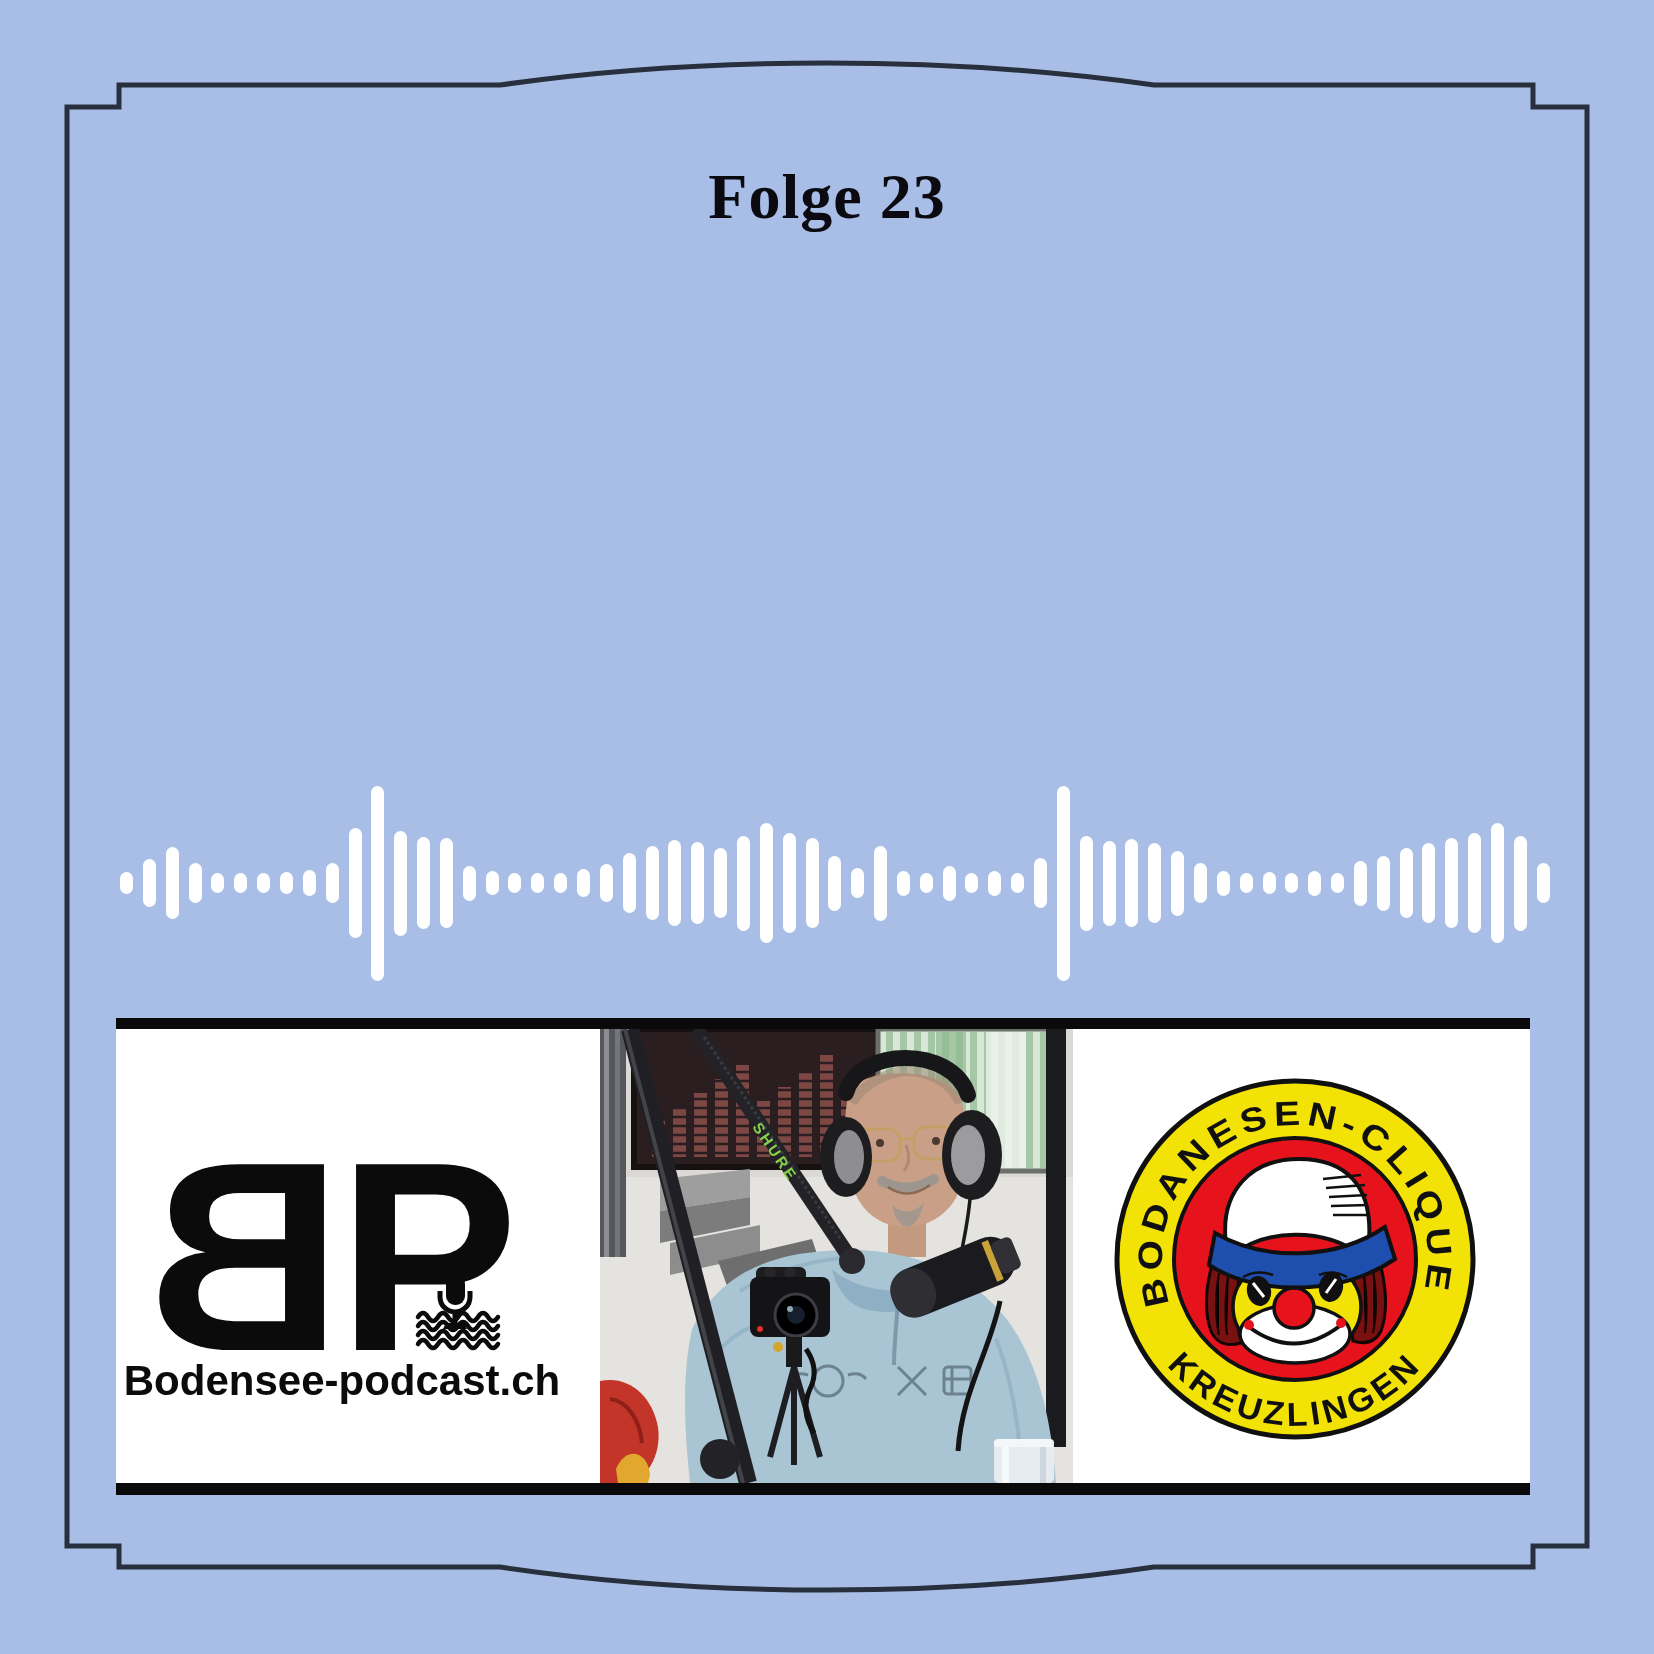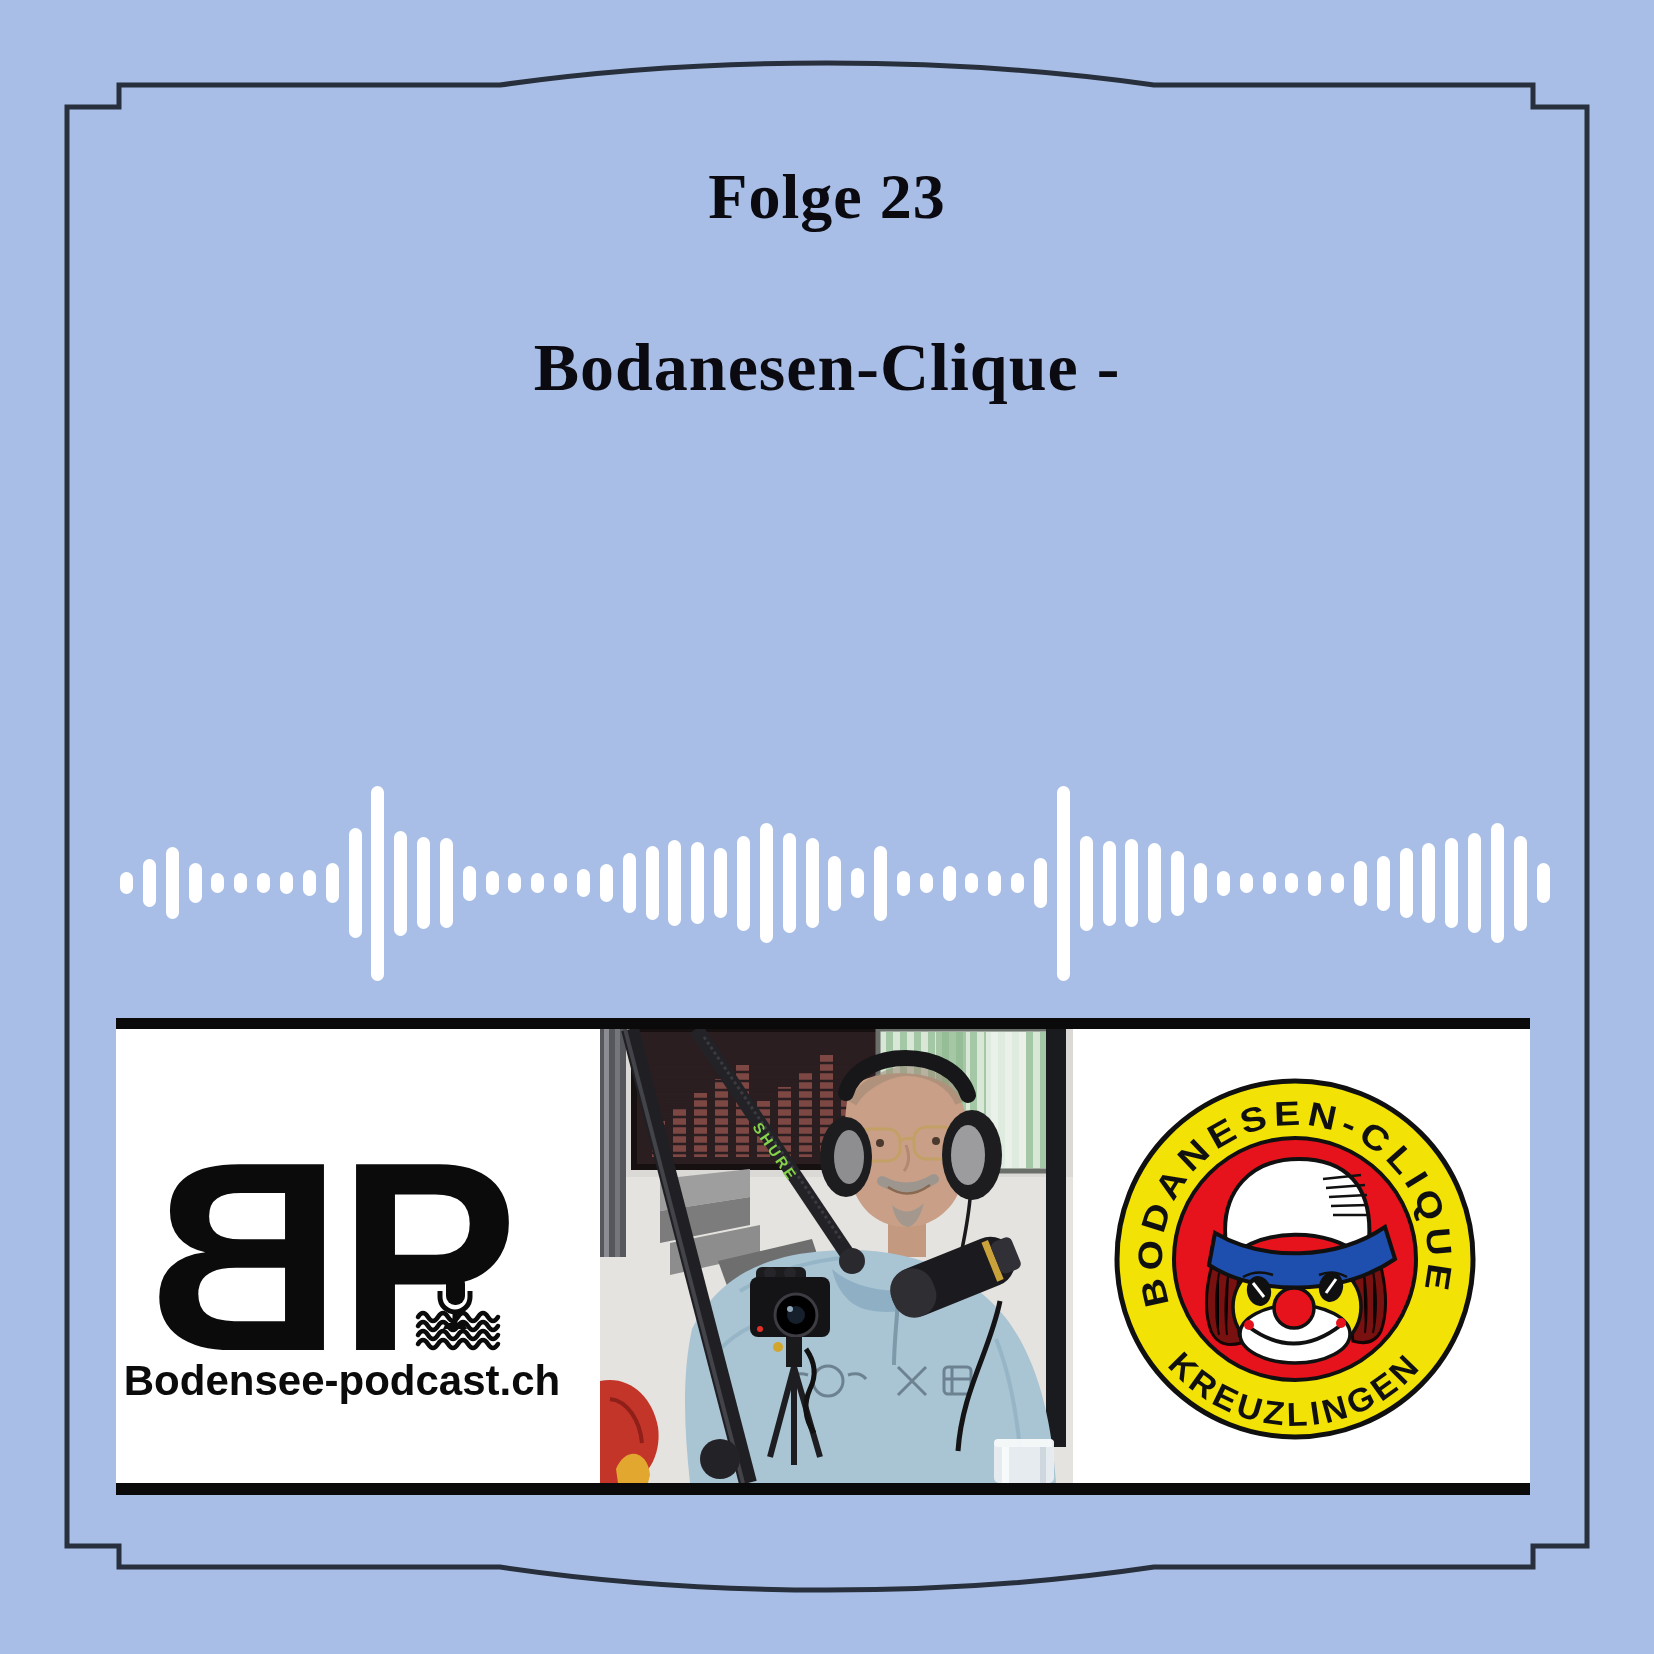--- a/index.html
+++ b/index.html
@@ -45,21 +45,20 @@
 </head>
 <body>
 
 <div class="canvas">
 
   <svg class="frame-svg" width="1654" height="1654" viewBox="0 0 1654 1654">
     <path d="M 67 107 L 119 107 L 119 85 L 500 85 Q 655 63 827 63 Q 999 63 1154 85 L 1533 85 L 1533 107 L 1587 107 L 1587 1546 L 1533 1546 L 1533 1567 L 1154 1567 Q 999 1590 827 1590 Q 655 1590 500 1567 L 119 1567 L 119 1546 L 67 1546 Z" fill="none" style="stroke:var(--frame,#27303c)" stroke-width="5"></path>
   </svg>
 
   <div class="title-line t1">Folge 23</div>
-  <div class="title-line t2">Bodanesen-Clique -</div>
 
   <div class="waveform" id="waveform">
       <div class="wbar" style="left: 120px; top: 872px; width: 13px; height: 22px;"></div>
       <div class="wbar" style="left: 142.85px; top: 859px; width: 13px; height: 48px;"></div>
       <div class="wbar" style="left: 165.7px; top: 847px; width: 13px; height: 72px;"></div>
       <div class="wbar" style="left: 188.55px; top: 863px; width: 13px; height: 40px;"></div>
       <div class="wbar" style="left: 211.4px; top: 873px; width: 13px; height: 20px;"></div>
       <div class="wbar" style="left: 234.25px; top: 873px; width: 13px; height: 20px;"></div>
       <div class="wbar" style="left: 257.1px; top: 873px; width: 13px; height: 20px;"></div>
       <div class="wbar" style="left: 279.95px; top: 872px; width: 13px; height: 22px;"></div>

